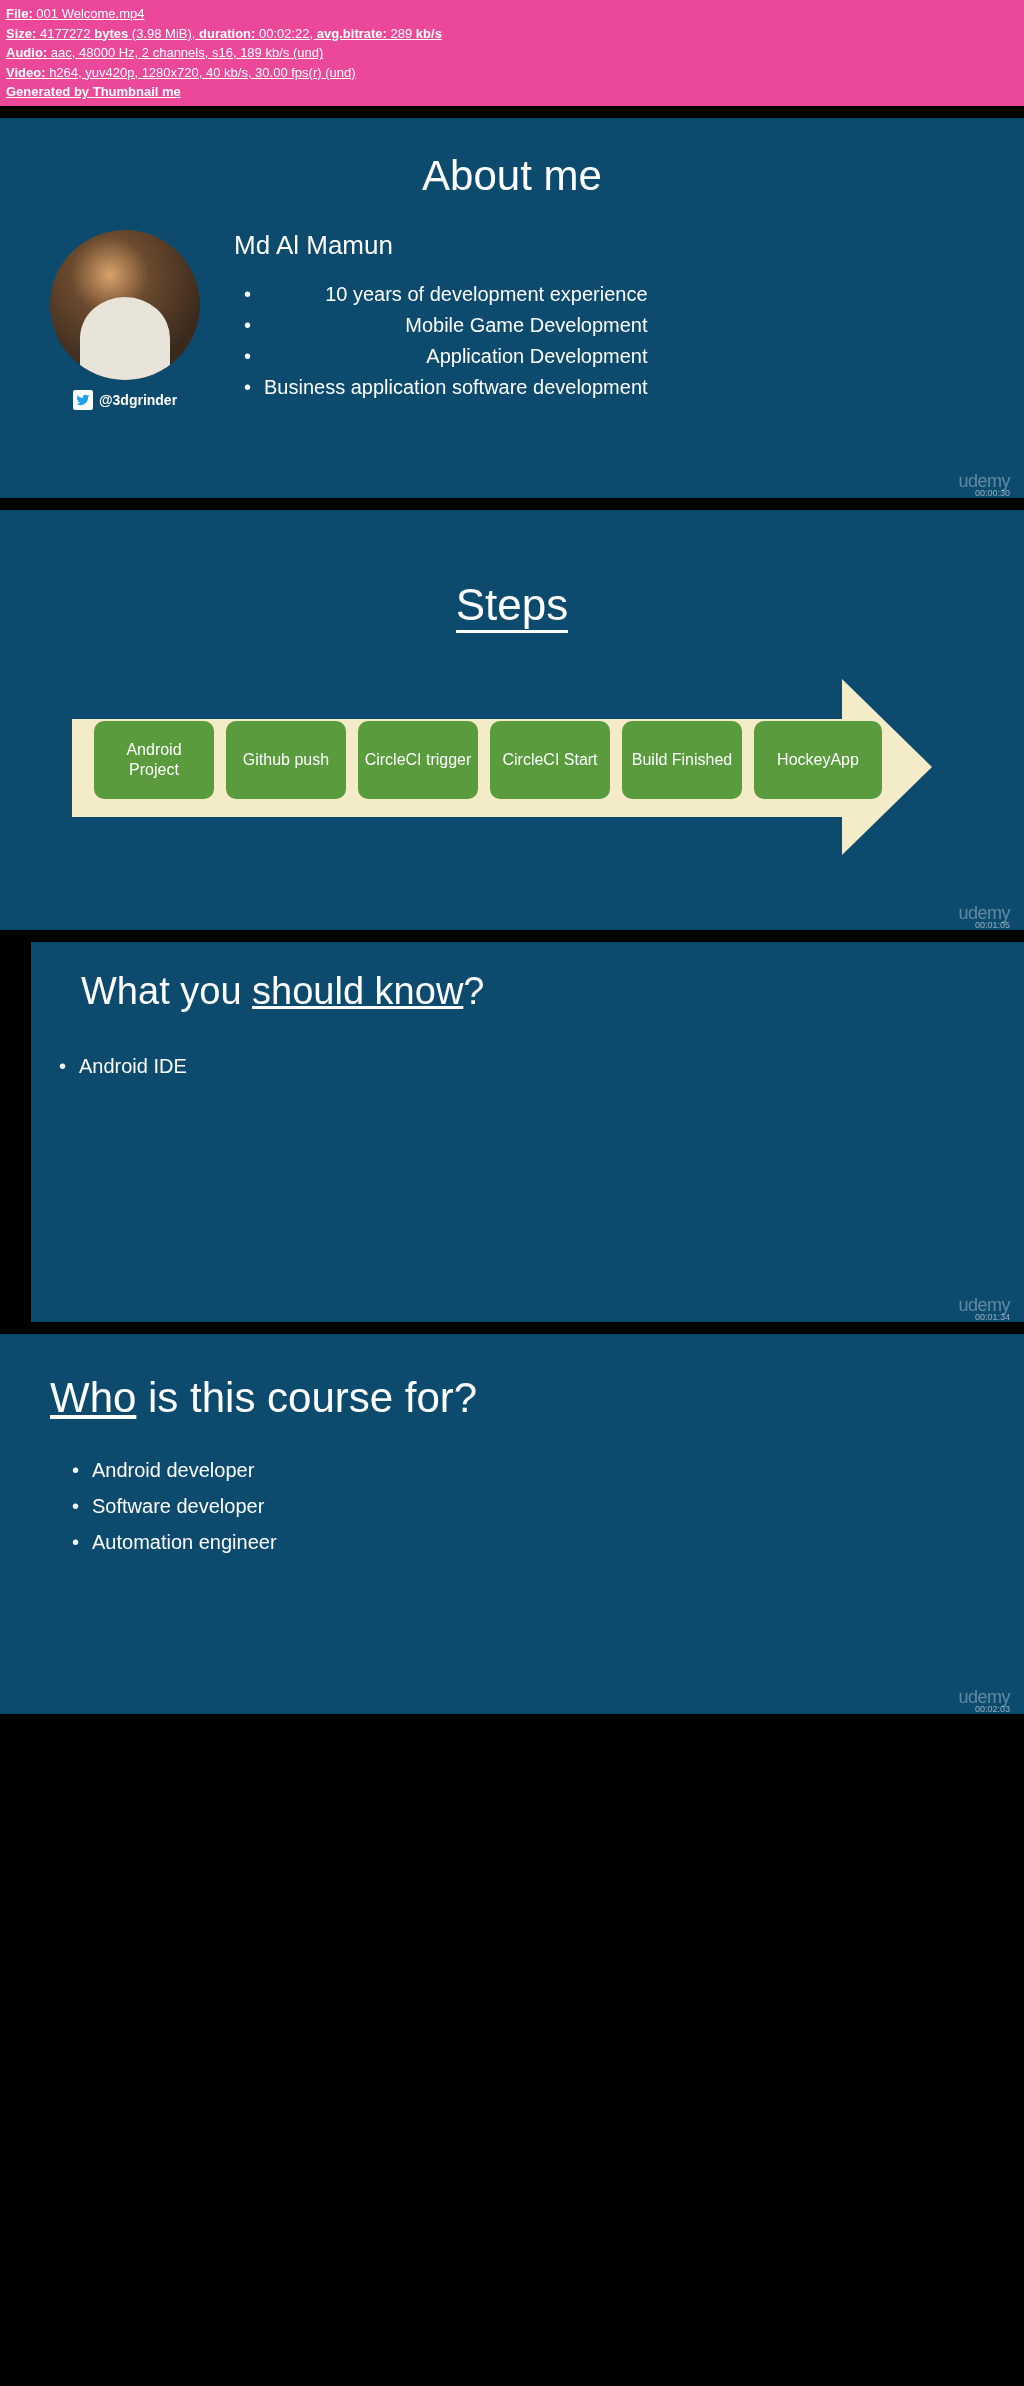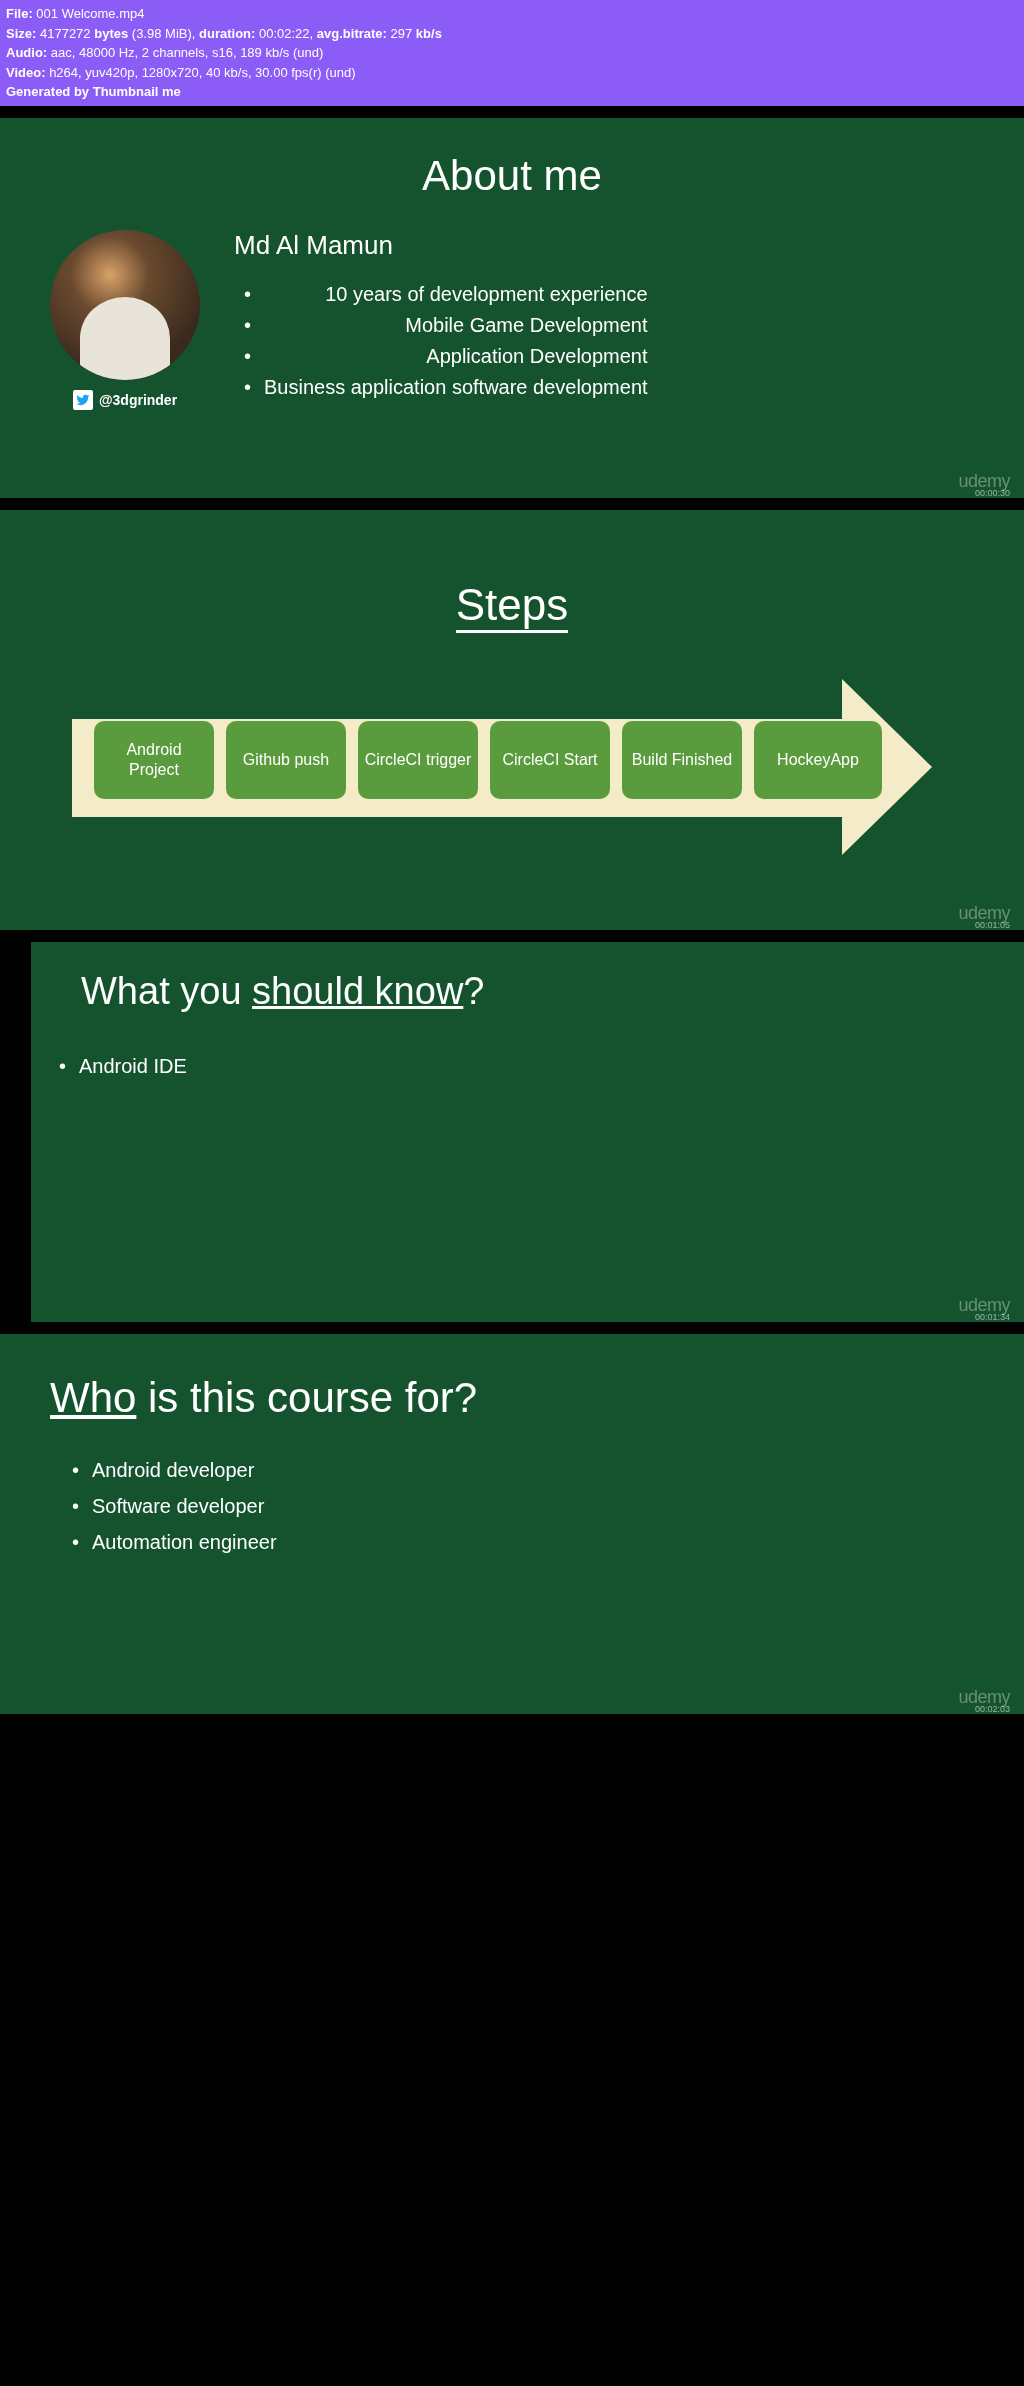--- a/index.html
+++ b/index.html
@@ -3,31 +3,32 @@
 <meta charset="utf-8">
 <style>
   * { margin: 0; padding: 0; box-sizing: border-box; }
   body {
     width: 1024px;
     background: #000;
     font-family: "Segoe UI", Arial, sans-serif;
     color: #fff;
   }
   .header {
-    background: #8b5cf6;
+    background: #ec4899;
     padding: 4px 6px;
     font-size: 13px;
     line-height: 1.5;
     font-weight: bold;
+    text-decoration: underline;
   }
   .header .label { color: #fff; }
   .header .value { color: #fff; font-weight: normal; }
   .slide {
     position: relative;
-    background: #14532d;
+    background: #0c4a6e;
     margin: 12px 0;
     overflow: hidden;
   }
   .slide1 { height: 380px; }
   .slide2 { height: 420px; }
   .slide3 { height: 380px; margin-left: 31px; }
   .slide4 { height: 380px; }
   .watermark {
     position: absolute;
     right: 14px;
@@ -194,21 +195,21 @@
     <span class="value">001 Welcome.mp4</span>
   </div>
   <div>
     <span class="label">Size:</span>
     <span class="value">4177272</span>
     <span class="label">bytes</span>
     <span class="value">(3.98 MiB),</span>
     <span class="label">duration:</span>
     <span class="value">00:02:22,</span>
     <span class="label">avg.bitrate:</span>
-    <span class="value">297</span>
+    <span class="value">289</span>
     <span class="label">kb/s</span>
   </div>
   <div>
     <span class="label">Audio:</span>
     <span class="value">aac, 48000 Hz, 2 channels, s16, 189 kb/s (und)</span>
   </div>
   <div>
     <span class="label">Video:</span>
     <span class="value">h264, yuv420p, 1280x720, 40 kb/s, 30.00 fps(r) (und)</span>
   </div>

